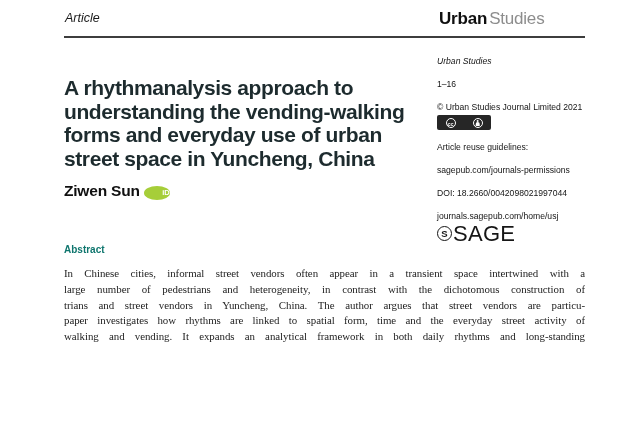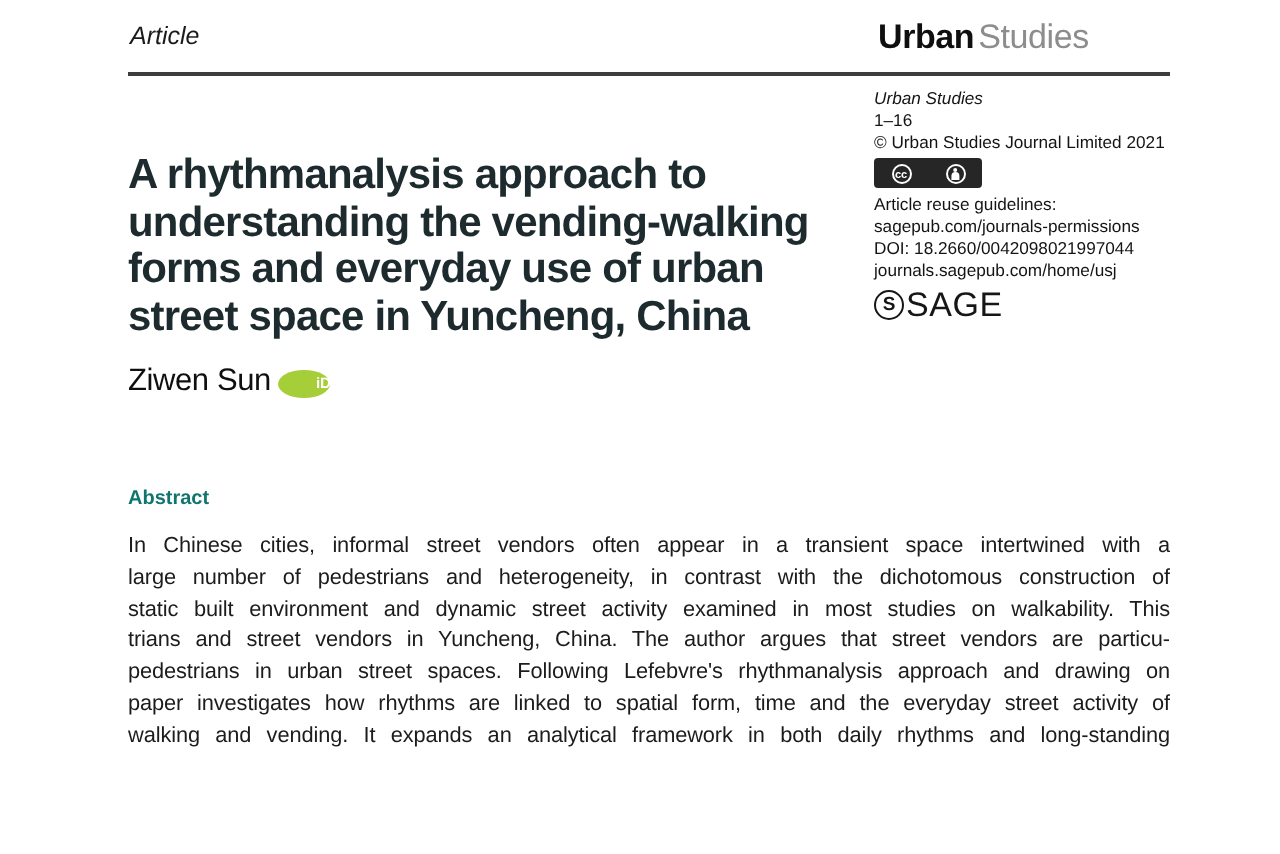--- a/index.html
+++ b/index.html
@@ -11,41 +11,41 @@
   .article-type{position:absolute; left:65px; top:11px; font-size:12.5px; font-style:italic; color:#1a1a1a;}
   .brand{position:absolute; left:439px; top:9px; font-size:17px; letter-spacing:-0.2px; white-space:nowrap;}
   .brand .brand-bold{font-weight:bold; color:#0f0f0f;}
   .brand .brand-light{color:#8d8d8d; margin-left:2px;}
   .header-rule{position:absolute; left:64px; top:36px; width:521px; height:2px; background:#3d3d3d;}
   
   .title{position:absolute; left:64px; top:76px; color:#1d2b2e; font-weight:bold; font-size:21px; line-height:23.5px; letter-spacing:-0.4px;}
   .title-line{white-space:nowrap;}
   
   .author-row{position:absolute; left:64px; top:182px; white-space:nowrap;}
-  .author-name{font-size:15.5px; font-weight:normal; color:#0f0f0f; letter-spacing:-0.2px;}
+  .author-name{font-size:15.5px; font-weight:bold; color:#0f0f0f; letter-spacing:-0.2px;}
   .orcid{display:inline-block; width:14px; height:14px; border-radius:50%; background:#a6ce39; color:#ffffff;
          font-size:7.5px; font-weight:bold; text-align:right; line-height:14px; vertical-align:1px; margin-left:4px; cursor:pointer;padding-left:12px;}
   .affiliation{position:absolute; left:64px; top:205px; font-size:11px; color:#1a1a1a;}
   
   .meta{position:absolute; left:437px; top:44px; width:155px; font-size:8.6px; line-height:11px; color:#141414;}
-  .meta .row{white-space:nowrap;}
+  .meta .row{white-space:nowrap;margin-top:12px;}
   .meta .journal{font-style:italic;}
   .cc-badge{width:54px; height:15px; background:#262626; border-radius:2px; margin:2px 0 3px 0;
             display:flex; align-items:center; justify-content:space-around; cursor:pointer;}
   .cc-circle{width:10px; height:10px; border:1px solid #ffffff; border-radius:50%; color:#ffffff;
              font-size:5.5px; font-weight:bold; text-align:center; line-height:10px; position:relative; box-sizing:border-box;}
   .person-head{position:absolute; left:50%; top:1.2px; transform:translateX(-50%); width:2.8px; height:2.8px; border-radius:50%; background:#ffffff;}
   .person-body{position:absolute; left:50%; bottom:1px; transform:translateX(-50%); width:4.6px; height:3.4px; border-radius:2.3px 2.3px 0 0; background:#ffffff;}
   .sage{margin-top:4px; display:flex; align-items:center; color:#161616;}
   .sage-mark{width:13px; height:13px; border:1.6px solid #161616; border-radius:50%; font-size:9.5px; font-weight:bold;
              line-height:13px; text-align:center; margin-right:1px; box-sizing:content-box;}
-  .sage-name{font-size:17px; letter-spacing:0.3px;}
+  .sage-name{font-size:22px; letter-spacing:0.3px;}
   
   .abstract-heading{position:absolute; left:64px; top:244px; font-size:10px; font-weight:bold; color:#0f766e;}
-  .abstract{position:absolute; left:64px; top:266px; width:521px; color:#1c1c1c;}
+  .abstract{position:absolute; left:64px; top:266px; width:521px; color:#1c1c1c;font-family:Liberation Serif, serif;}
   .abs-line{font-size:10.9px; line-height:15.8px; height:15.8px; overflow:hidden;
             text-align:justify; text-align-last:justify; letter-spacing:-0.05px; word-spacing:-0.4px;}
 </style>
 </head>
 <body>
 
 <div class="page">
 
   <div class="article-type">Article</div>
   <div class="brand">
@@ -82,20 +82,18 @@
     <div class="sage">
       <span class="sage-mark">S</span>
       <span class="sage-name">SAGE</span>
     </div>
   </div>
 
   <div class="abstract-heading">Abstract</div>
   <div class="abstract">
     <div class="abs-line">In Chinese cities, informal street vendors often appear in a transient space intertwined with a</div>
     <div class="abs-line">large number of pedestrians and heterogeneity, in contrast with the dichotomous construction of</div>
-    <div class="abs-line">static built environment and dynamic street activity examined in most studies on walkability. This</div>
     <div class="abs-line">trians and street vendors in Yuncheng, China. The author argues that street vendors are particu-</div>
-    <div class="abs-line">pedestrians in urban street spaces. Following Lefebvre's rhythmanalysis approach and drawing on</div>
     <div class="abs-line">paper investigates how rhythms are linked to spatial form, time and the everyday street activity of</div>
     <div class="abs-line">walking and vending. It expands an analytical framework in both daily rhythms and long-standing</div>
   </div>
 
 </div>
 
 </body></html>

